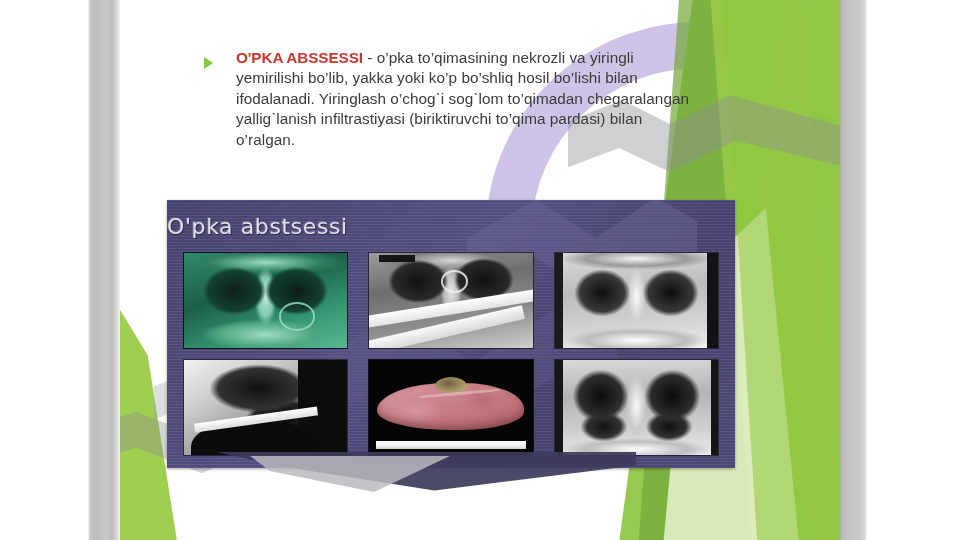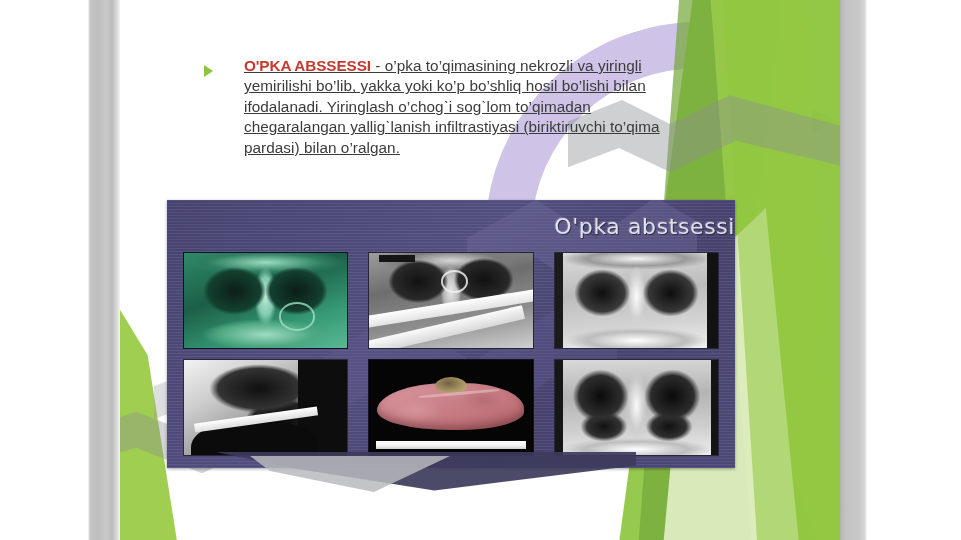--- a/index.html
+++ b/index.html
@@ -134,28 +134,27 @@
   #bullet-row { position: relative; }
   #bullet-marker {
     position: absolute;
     left: 0; top: 9px;
     width: 0; height: 0;
     border-left: 9px solid #8cc63f;
     border-top: 6px solid transparent;
     border-bottom: 6px solid transparent;
   }
   #paragraph {
-    margin: 8px;
+    margin: 0;
     padding-left: 32px;
     font-size: 15.3px;
     line-height: 1.34;
     color: #3b3b3b;
     letter-spacing: .05px;
     font-family: "Liberation Sans", sans-serif;
-    text-decoration: underline;
   }
   #term {
     color: #c8372c;
     font-weight: bold;
     letter-spacing: -.1px;
   }
 
   
   #collage {
     position: absolute;
@@ -179,21 +178,21 @@
   #collage-blotch-b {
     position: absolute; left: 150px; top: 92px;
     width: 300px; height: 160px;
     background: #5f5a8b; opacity: .4;
     clip-path: polygon(0 44%, 26% 12%, 52% 44%, 80% 10%, 100% 30%,
                        100% 70%, 78% 54%, 52% 88%, 24% 56%, 0 82%);
   }
   #collage-title {
     position: absolute;
     left: 0; right: 0; top: 14px;
-    text-align: right;
+    text-align: left;
     font-family: "DejaVu Sans", sans-serif;
     font-size: 22px;
     letter-spacing: .6px;
     color: #e9e7f2;
     text-shadow: 1px 1px 0 rgba(40,38,66,.85), -1px -1px 0 rgba(255,255,255,.18);
     opacity: .95;
   }
 
   #grid {
     position: absolute;

